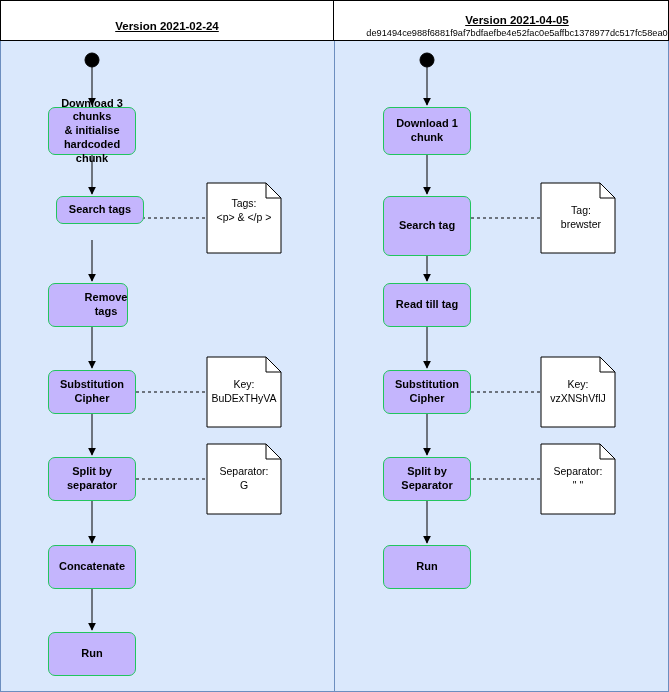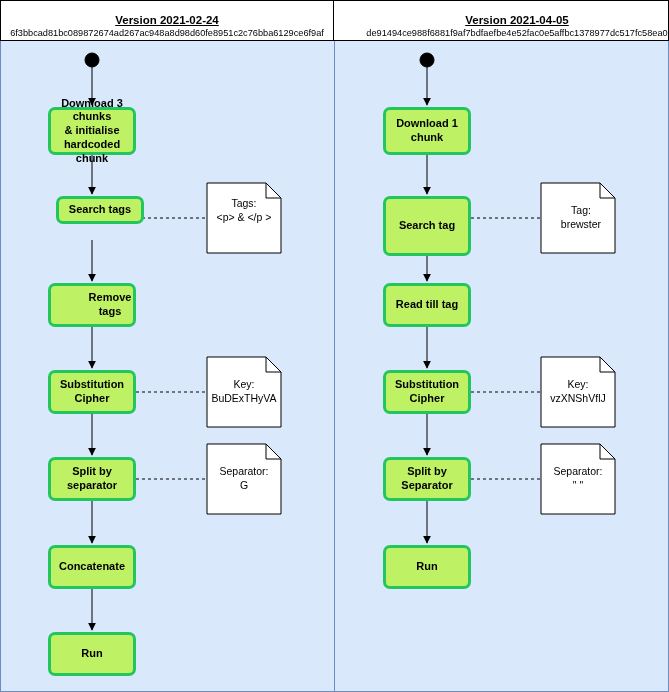--- a/index.html
+++ b/index.html
@@ -7,37 +7,36 @@
   .hdr{position:absolute;top:0;height:41px;background:#ffffff;border:1px solid #000;box-sizing:border-box;
        display:flex;flex-direction:column;align-items:center;justify-content:center;z-index:2;}
   .hdr-left{left:0;width:334px;}
   .hdr-right{left:333px;width:336px;border-left:1px solid #000;padding-left:32px;}
   .hdr-title{font-size:11.5px;font-weight:bold;text-decoration:underline;color:#000;line-height:1.3;margin-top:12px;}
   .hdr-hash{font-size:9.2px;color:#000;white-space:nowrap;line-height:1.3;}
   .lane{position:absolute;top:41px;height:651px;background:#dae8fc;border:1px solid #6c8ebf;border-top:none;box-sizing:border-box;z-index:0;}
   .lane-left{left:0;width:334px;border-right:none;}
   .lane-right{left:334px;width:335px;}
   svg.wires{position:absolute;left:0;top:0;z-index:1;}
-  .node{position:absolute;background:#bef264;border:3px solid #22c55e;border-radius:7px;box-sizing:border-box;
+  .node{position:absolute;background:#c4b5fd;border:1px solid #22c55e;border-radius:7px;box-sizing:border-box;
         display:flex;align-items:center;justify-content:center;text-align:center;
         font-size:11px;font-weight:bold;color:#000;line-height:1.25;white-space:pre-line;z-index:2;padding:2px;}
   .note-text{position:absolute;display:flex;align-items:center;justify-content:center;text-align:center;
         font-size:10.5px;color:#000;line-height:1.3;white-space:pre-line;z-index:2;}
 </style>
 </head>
 <body>
 
 <div class="canvas">
 
   <div class="lane lane-left"></div>
   <div class="lane lane-right"></div>
 
   <div class="hdr hdr-left">
     <div class="hdr-title">Version 2021-02-24</div>
-    <div class="hdr-hash">6f3bbcad81bc089872674ad267ac948a8d98d60fe8951c2c76bba6129ce6f9af</div>
   </div>
   <div class="hdr hdr-right">
     <div class="hdr-title">Version 2021-04-05</div>
     <div class="hdr-hash">de91494ce988f6881f9af7bdfaefbe4e52fac0e5affbc1378977dc517fc58ea0</div>
   </div>
 
   <svg class="wires" width="669" height="692" viewBox="0 0 669 692">
     <defs>
       <marker id="arw" viewBox="0 0 10 10" refX="9" refY="5" markerWidth="8" markerHeight="8" orient="auto">
         <path d="M0,0 L10,5 L0,10 z" fill="#000"></path>
@@ -93,21 +92,21 @@
         <path d="M600,357 v15 h15" fill="none"></path>
       <path d="M541,444 h59 l15,15 v55 h-74 z"></path>
         <path d="M600,444 v15 h15" fill="none"></path>
     </g>
   </svg>
 
   <div class="node" style="left:48px;top:107px;width:88px;height:48px;">Download 3 chunks
 &amp; initialise
 hardcoded chunk</div>
   <div class="node" style="left:56px;top:196px;width:88px;height:28px;">Search tags</div>
-  <div class="node" style="left:48px;top:283px;width:88px;height:44px;padding-left:38px;">Remove tags</div>
+  <div class="node" style="left:48px;top:283px;width:80px;height:44px;padding-left:38px;">Remove tags</div>
   <div class="node" style="left:48px;top:370px;width:88px;height:44px;">Substitution Cipher</div>
   <div class="node" style="left:48px;top:457px;width:88px;height:44px;">Split by separator</div>
   <div class="node" style="left:48px;top:545px;width:88px;height:44px;">Concatenate</div>
   <div class="node" style="left:48px;top:632px;width:88px;height:44px;">Run</div>
 
   <div class="note-text" style="left:207px;top:183px;width:74px;height:56px;">Tags:
 &lt;p&gt; &amp; &lt;/p &gt;</div>
   <div class="note-text" style="left:207px;top:357px;width:74px;height:70px;">Key:
 BuDExTHyVA</div>
   <div class="note-text" style="left:207px;top:444px;width:74px;height:70px;">Separator:

